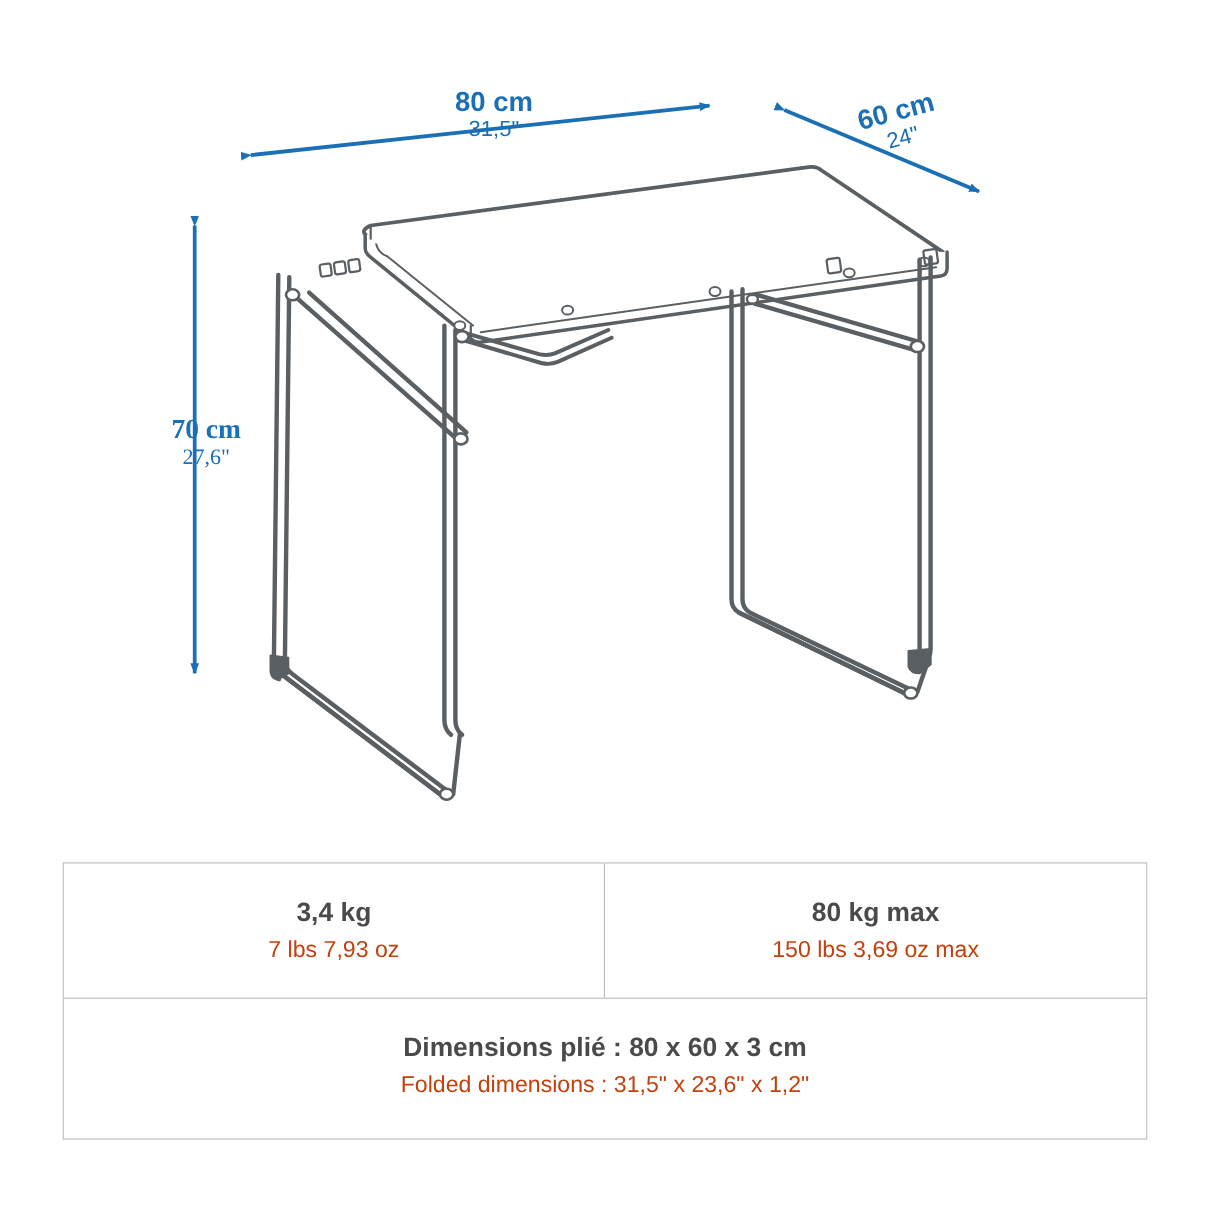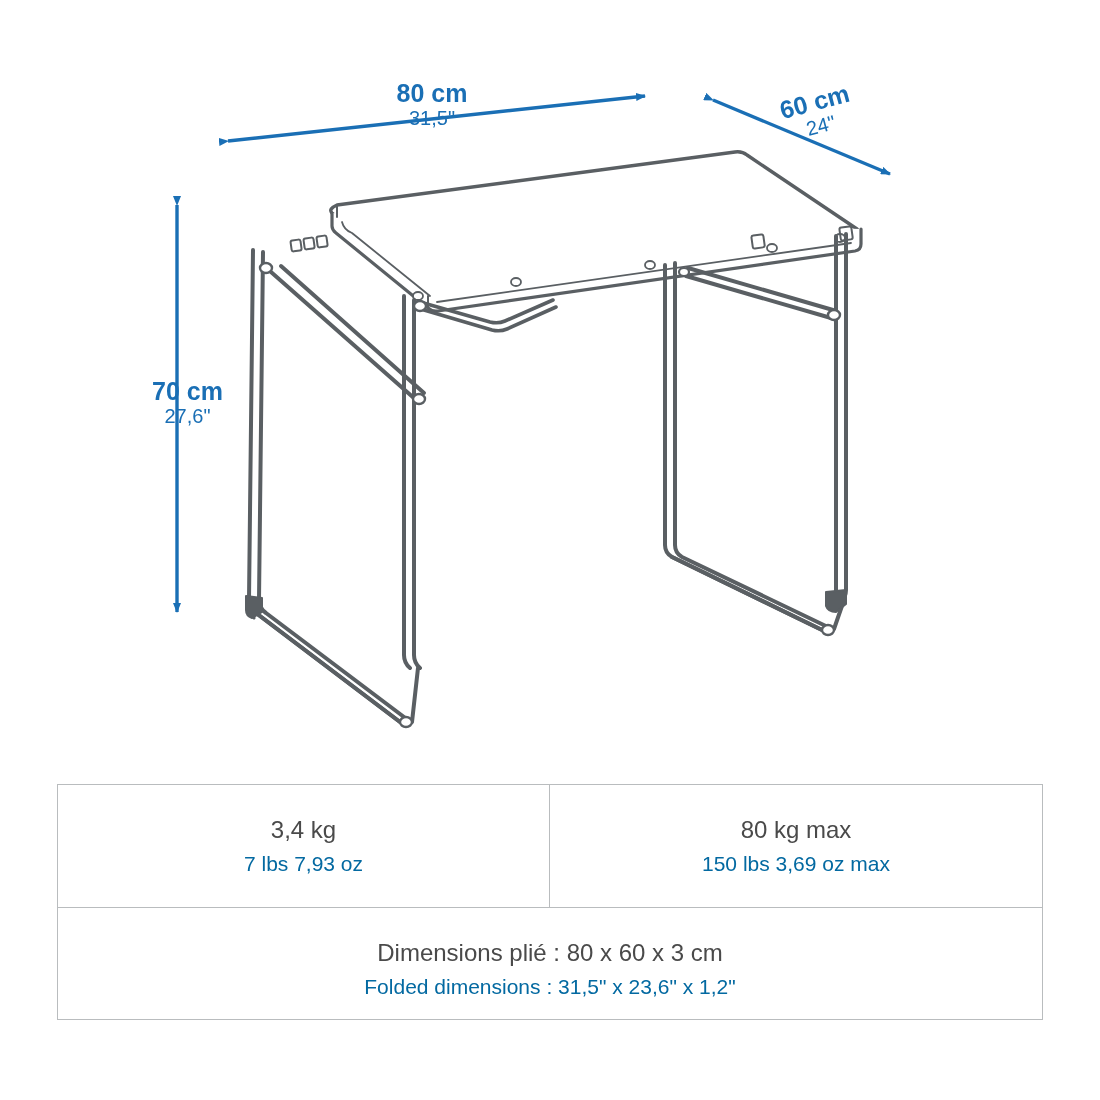--- a/index.html
+++ b/index.html
@@ -40,34 +40,35 @@
     font-weight: bold;
     display: block;
   }
   .dim-label .imperial {
     font-size: 20px;
     font-weight: normal;
     display: block;
     margin-top: 2px;
   }
   #label-width {
-    left: 327px;
+    left: 344px;
     top: 80px;
     width: 210px;
   }
   #label-depth {
     left: 725px;
     top: 88px;
     width: 185px;
     transform: rotate(-15deg);
   }
   #label-height {
     left: 110px;
     top: 378px;
     width: 155px;
+    font-family: Liberation Serif, serif;
   }
   
   #spec-table {
     position: absolute;
     left: 57px;
     top: 784px;
     width: 986px;
     border: 1px solid #b9bcbe;
     box-sizing: border-box;
   }
@@ -82,33 +83,33 @@
     flex: 1 1 50%;
     box-sizing: border-box;
     padding: 30px 10px 30px;
     text-align: center;
   }
   .spec-cell.divider {
     border-right: 1px solid #b9bcbe;
   }
   .spec-cell.full {
     flex: 1 1 100%;
-    padding: 30px 10px 18px;
+    padding: 30px 10px 34px;
   }
   .spec-primary {
     font-size: 24px;
-    font-weight: normal;
+    font-weight: bold;
     color: #4a4a4a;
     display: block;
     line-height: 1.25;
   }
   .spec-secondary {
     font-size: 21px;
     font-weight: normal;
-    color: #0369a1;
+    color: #c2410c;
     display: block;
     margin-top: 6px;
     line-height: 1.25;
   }
 </style>
 </head>
 <body>
 
 <div id="page">
 

